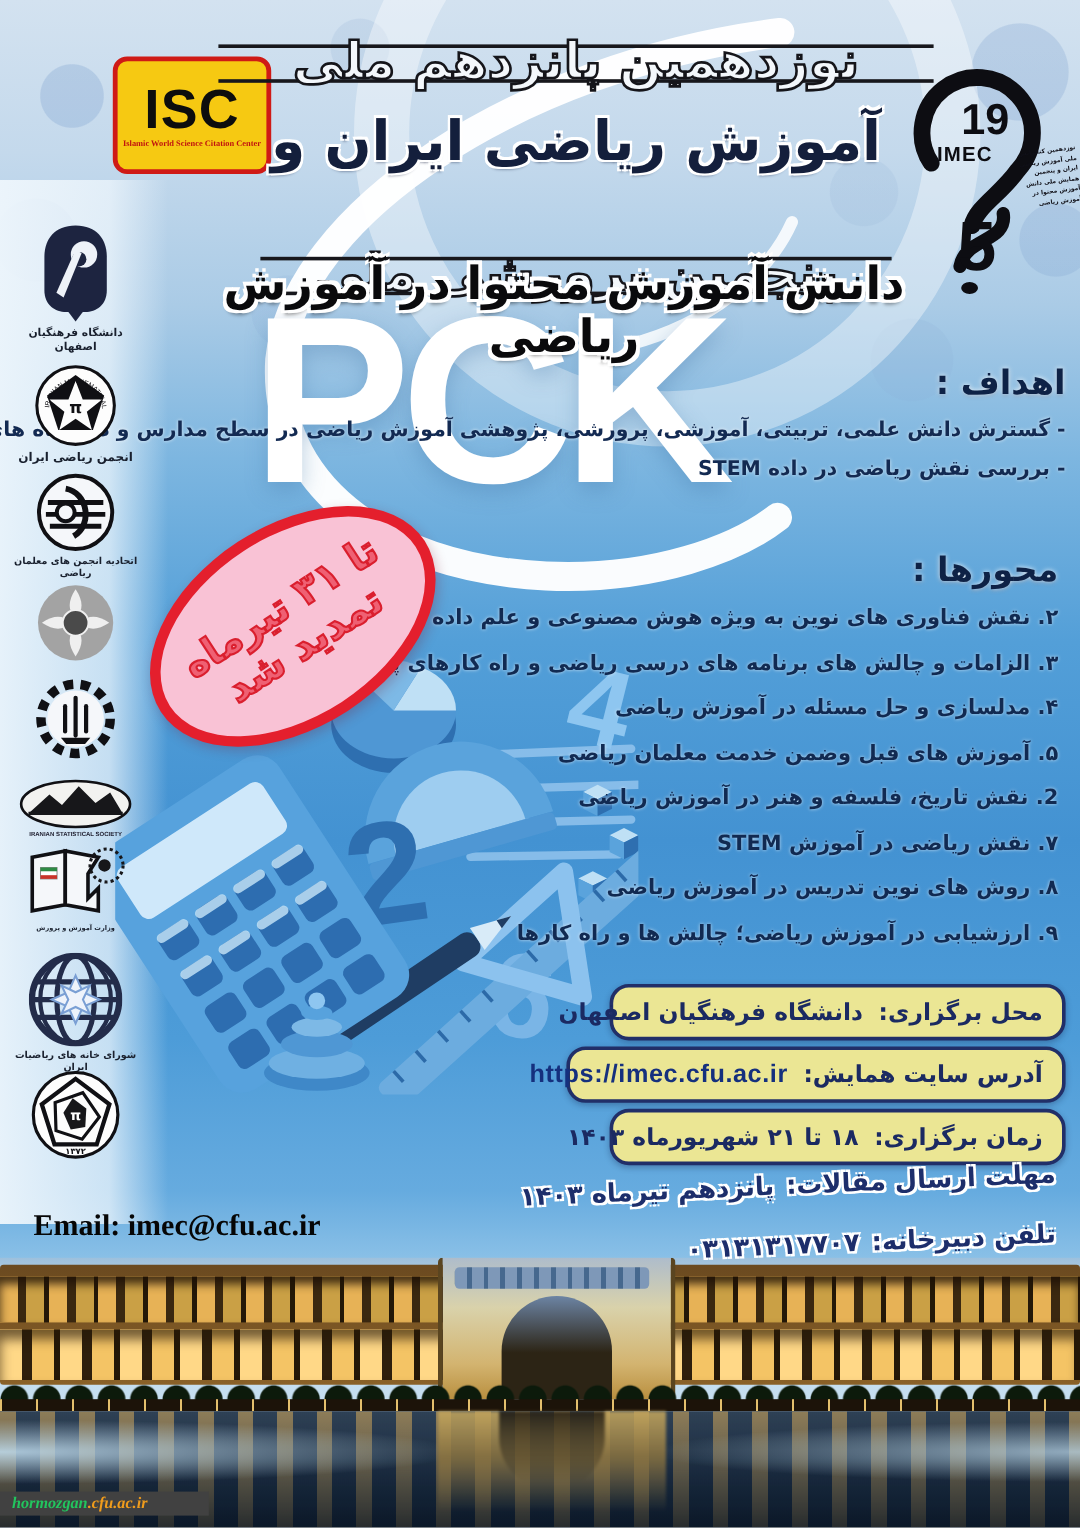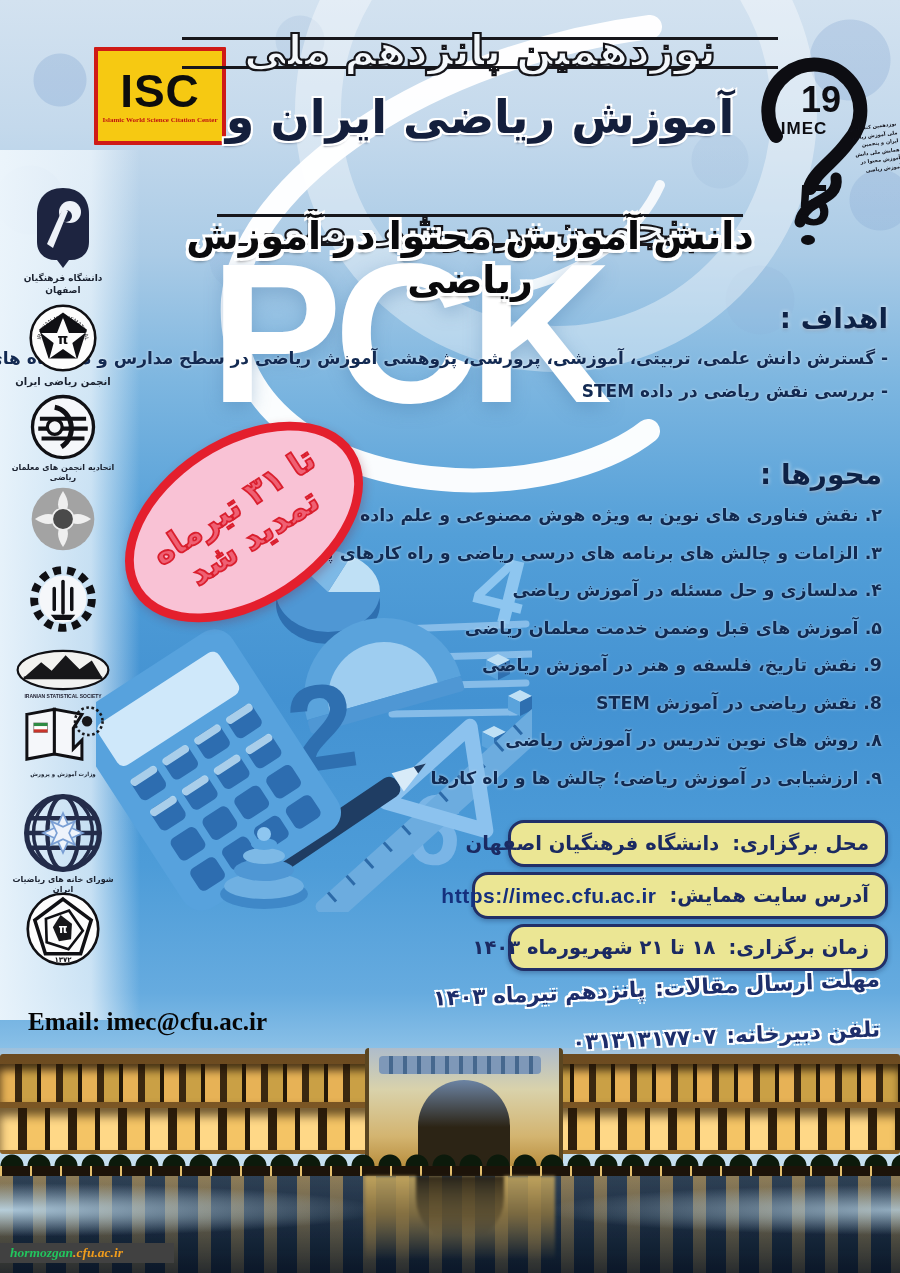--- a/index.html
+++ b/index.html
@@ -20,21 +20,21 @@
       radial-gradient(circle at 720px 160px, rgba(150,180,215,.25) 28px, transparent 29px),
       radial-gradient(circle at 240px 260px, rgba(140,175,215,.22) 30px, transparent 31px),
       radial-gradient(circle at 760px 300px, rgba(140,175,215,.20) 34px, transparent 35px);
     opacity:.8;}
   .big-ring{position:absolute;left:295px;top:-150px;width:430px;height:430px;border-radius:50%;
     border:46px solid rgba(255,255,255,.38);}
   .left-strip{position:absolute;left:0;top:150px;width:140px;height:870px;
     background:linear-gradient(90deg,rgba(238,246,252,.95) 0%,rgba(238,246,252,.75) 65%,rgba(238,246,252,0) 100%);}
 
   
-  .isc{left:94px;top:47px;width:124px;height:90px;background:#f6c912;border:4px solid #cf1a16;border-radius:1px;
+  .isc{left:94px;top:47px;width:124px;height:90px;background:#f6c912;border:4px solid #cf1a16;border-radius:12px;
     display:flex;flex-direction:column;align-items:center;justify-content:center;z-index:6;}
   .isc-abbr{font-family:"Liberation Sans",sans-serif;font-weight:900;font-size:46px;line-height:1;color:#0d0d0d;letter-spacing:1px;}
   .isc-full{font-family:"Liberation Serif",serif;font-weight:700;font-size:7px;color:#c01310;margin-top:2px;white-space:nowrap;}
 
   
   .hl{z-index:6;text-align:center;}
   .outline-line{color:#f3f7fb;-webkit-text-stroke:2.2px #15151a;font-weight:800;
     text-shadow:0 0 1px #15151a;position:relative;}
   .outline-line .txt{position:relative;z-index:2;}
   .rule{position:absolute;left:-8px;right:-8px;height:3px;background:#17171c;z-index:1;}
@@ -198,22 +198,22 @@
     <div class="goal-item">- گسترش دانش علمی، تربیتی، آموزشی، پرورشی، پژوهشی آموزش ریاضی در سطح مدارس و دانشگاه های کشور</div>
     <div class="goal-item">- بررسی نقش ریاضی در داده STEM</div>
   </div>
 
   <div class="abs topics fa">
     <div class="sec-title">محورها :</div>
     <div class="topic-item">۲. نقش فناوری های نوین به ویژه هوش مصنوعی و علم داده در آموزش ریاضی</div>
     <div class="topic-item">۳. الزامات و چالش های برنامه های درسی ریاضی و راه کارهای پیش رو</div>
     <div class="topic-item">۴. مدلسازی و حل مسئله در آموزش ریاضی</div>
     <div class="topic-item">۵. آموزش های قبل وضمن خدمت معلمان ریاضی</div>
-    <div class="topic-item">9. نقش تاریخ، فلسفه و هنر در آموزش ریاضی</div>
-    <div class="topic-item">8. نقش ریاضی در آموزش STEM</div>
+    <div class="topic-item">2. نقش تاریخ، فلسفه و هنر در آموزش ریاضی</div>
+    <div class="topic-item">۷. نقش ریاضی در آموزش STEM</div>
     <div class="topic-item">۸. روش های نوین تدریس در آموزش ریاضی</div>
     <div class="topic-item">۹. ارزشیابی در آموزش ریاضی؛ چالش ها و راه کارها</div>
   </div>
 
   <div class="abs badge fa">
     <div>تا ۳۱ تیرماه</div>
     <div>تمدید شد</div>
   </div>
 
   <svg class="abs math-illus" viewBox="0 0 436 400">

